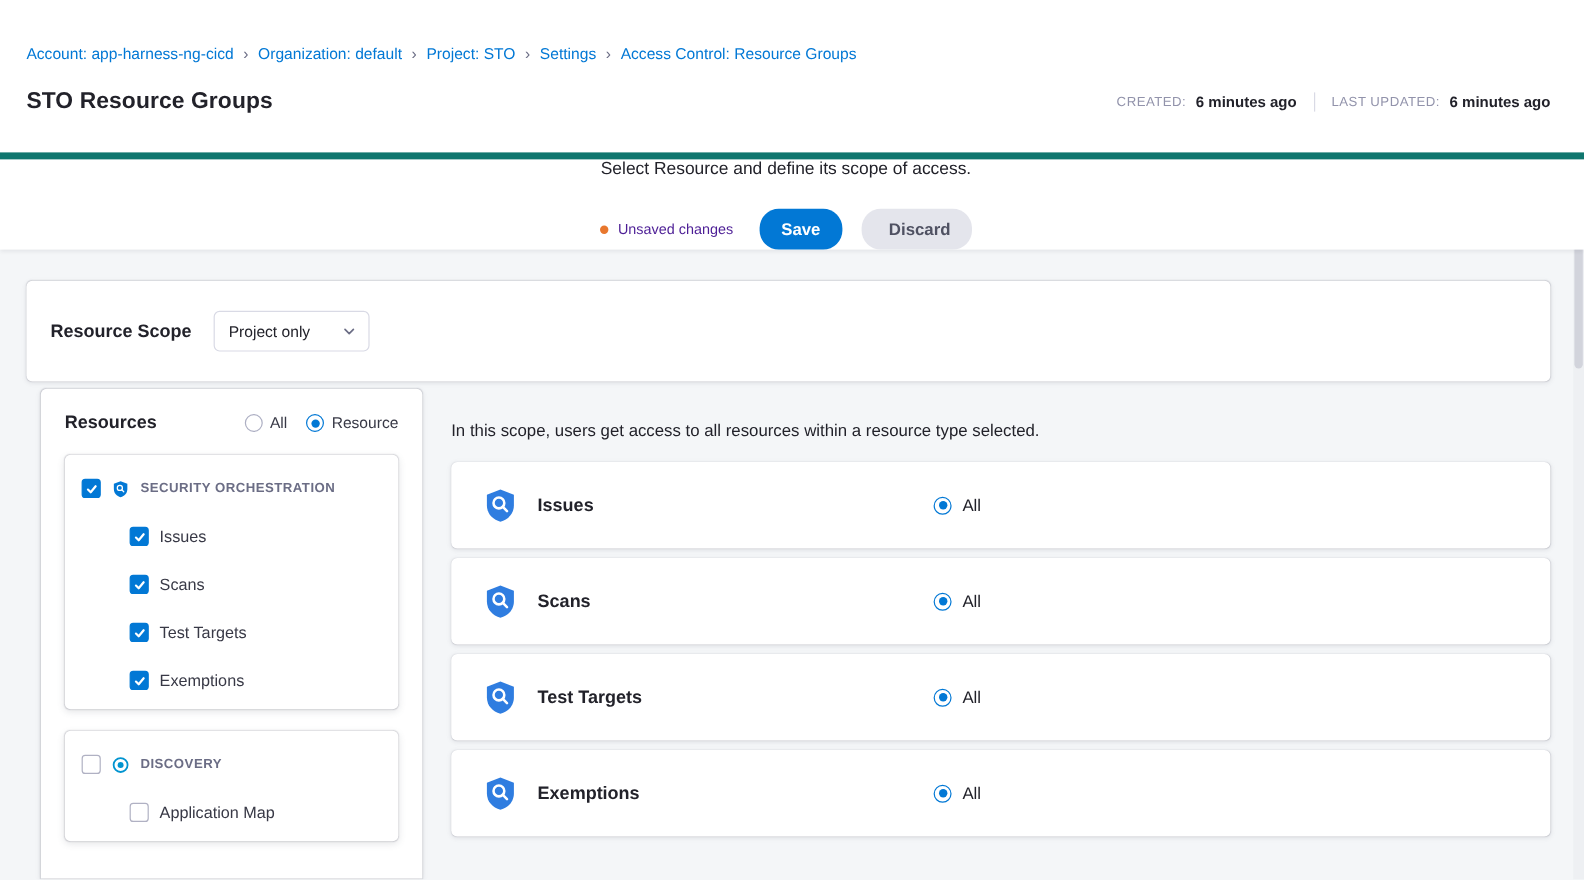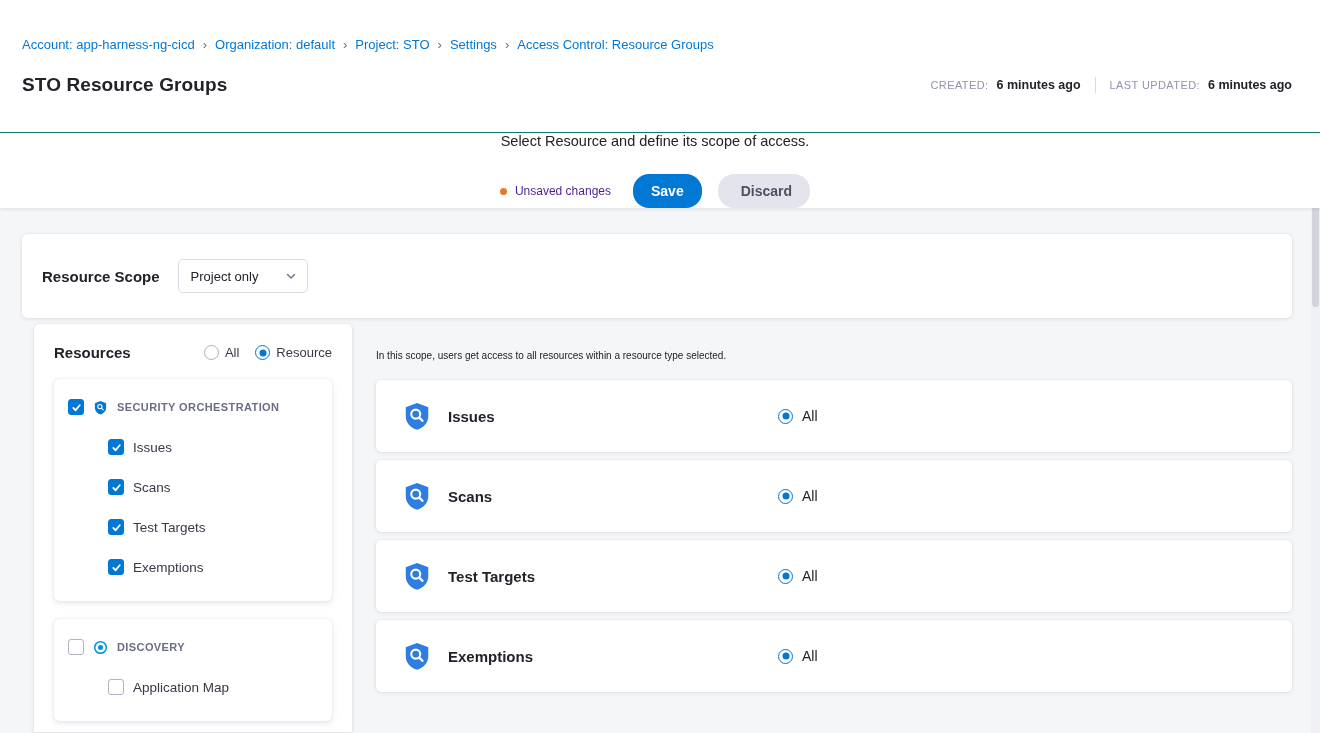--- a/index.html
+++ b/index.html
@@ -9,21 +9,21 @@
     background:#f4f6f8;
     color:#22222a;
     position:relative;
   }
 
   
   .page-header {
     background:#fff;
     height:133px;
     padding:37px 28px 0 22px;
-    border-bottom:1px solid #0f766e;
+    border-bottom:6px solid #0f766e;
   }
   .breadcrumb { display:flex; align-items:center; gap:8px; font-size:13px; }
   .breadcrumb .crumb { color:#0278d5; text-decoration:none; cursor:pointer; }
   .breadcrumb .sep { color:#6b6d85; font-size:13px; }
   .title-row { display:flex; justify-content:space-between; align-items:center; margin-top:22px; }
   .page-title { font-size:19px; font-weight:700; color:#22222a; letter-spacing:.1px; }
   .meta { display:flex; align-items:center; gap:8px; }
   .meta .meta-label { font-size:11px; color:#9293ab; letter-spacing:.4px; }
   .meta .meta-value { font-size:12.5px; font-weight:700; color:#22222a; }
   .meta .meta-divider { width:1px; height:16px; background:#d9dae5; margin:0 6px; }
@@ -81,37 +81,37 @@
 
   .radio { width:15px; height:15px; border-radius:50%; border:1.5px solid #adafc3; background:#fff;
            position:relative; flex:0 0 auto; }
   .radio.selected { border-color:#0278d5; }
   .radio.selected::after {
     content:""; position:absolute; left:50%; top:50%; transform:translate(-50%,-50%);
     width:7px; height:7px; border-radius:50%; background:#0278d5;
   }
 
   .group-box { border-radius:5px; box-shadow:0 0 1px rgba(40,41,61,.18), 0 2px 6px rgba(96,97,112,.16);
-               padding:8px 14px 14px 14px; margin-top:18px; background:#fff; }
+               padding:8px 14px 4px 14px; margin-top:18px; background:#fff; }
   .group-head { display:flex; align-items:center; gap:9px; height:40px; }
   .group-name { font-size:11px; font-weight:700; color:#6b6d85; letter-spacing:.4px; }
   .group-item { display:flex; align-items:center; gap:9px; height:40px; padding-left:40px; }
   .item-label { font-size:13.5px; color:#383946; }
 
   .checkbox { width:16px; height:16px; border-radius:3px; border:1.5px solid #b0b1c3; background:#fff;
               display:flex; align-items:center; justify-content:center; flex:0 0 auto; cursor:pointer; }
   .checkbox.checked { background:#0278d5; border-color:#0278d5; }
   .checkbox svg { display:none; }
   .checkbox.checked svg { display:block; }
 
   .mini-icon { width:15px; height:15px; display:flex; align-items:center; justify-content:center; }
 
   
   .rows-area { flex:1; }
-  .rows-desc { font-size:10px; color:#22222a; margin:26px 0 19px 0; }
+  .rows-desc { font-size:14px; color:#22222a; margin:26px 0 19px 0; }
   .access-row { height:72px; display:flex; align-items:center; padding:0 26px; margin-bottom:8px; }
   .row-icon { width:30px; height:32px; flex:0 0 auto; }
   .row-name { font-size:15px; font-weight:700; color:#22222a; margin-left:16px; width:330px; }
   .row-access { display:flex; align-items:center; gap:9px; }
   .row-access .access-label { font-size:14px; color:#22222a; }
 
   
   .scrollbar-track { position:absolute; top:134px; right:0; bottom:0; width:9px; background:#eef0f3; }
   .scrollbar-thumb { position:absolute; top:3px; left:1px; width:7px; height:170px;
                      background:#d2d4dc; border-radius:4px; }

